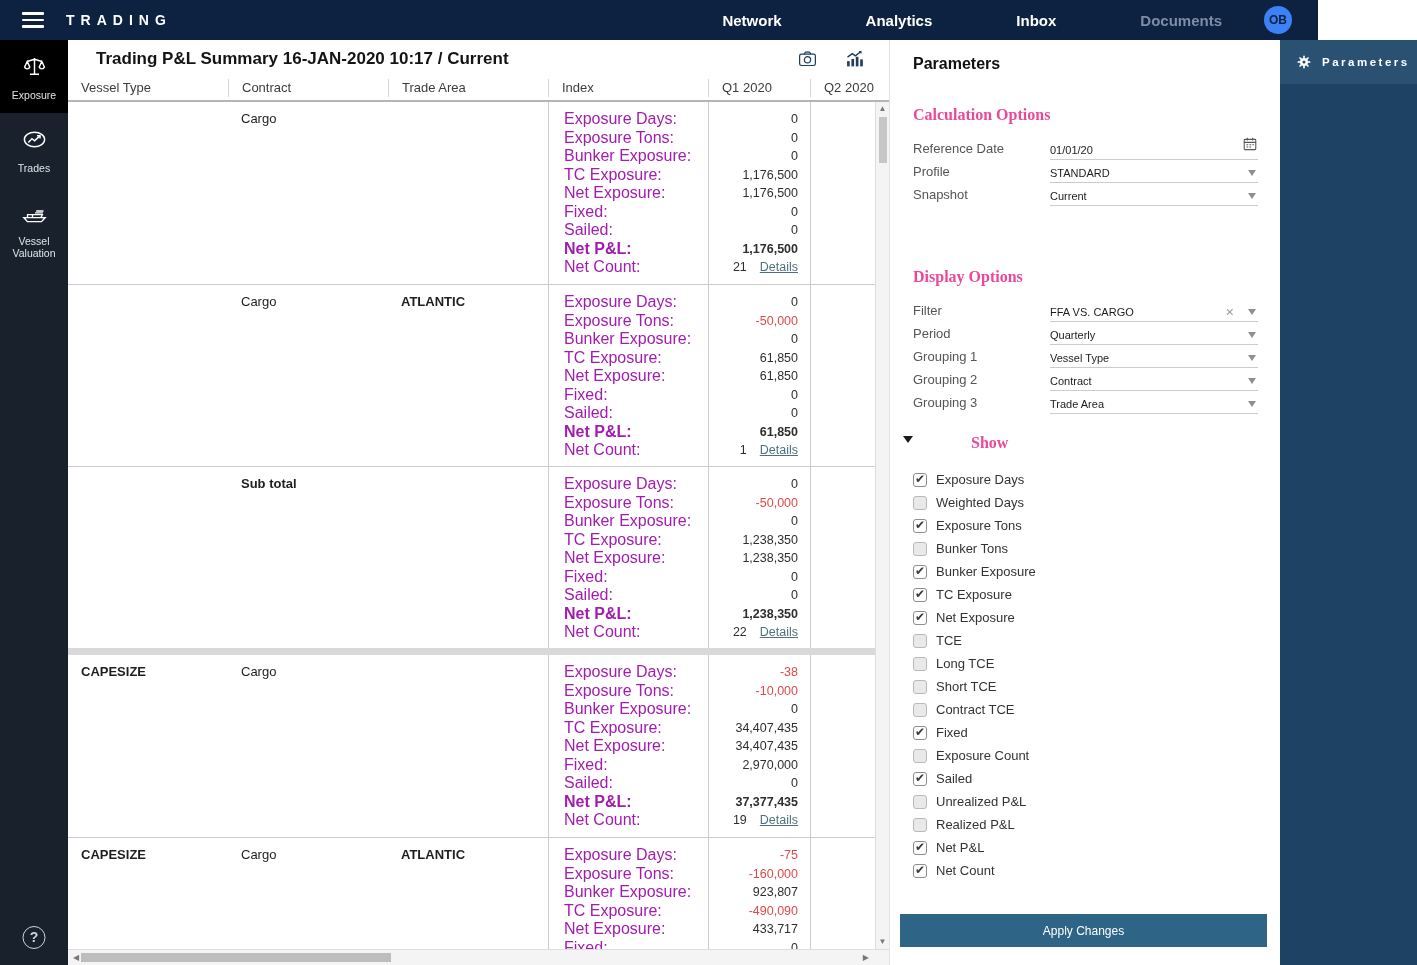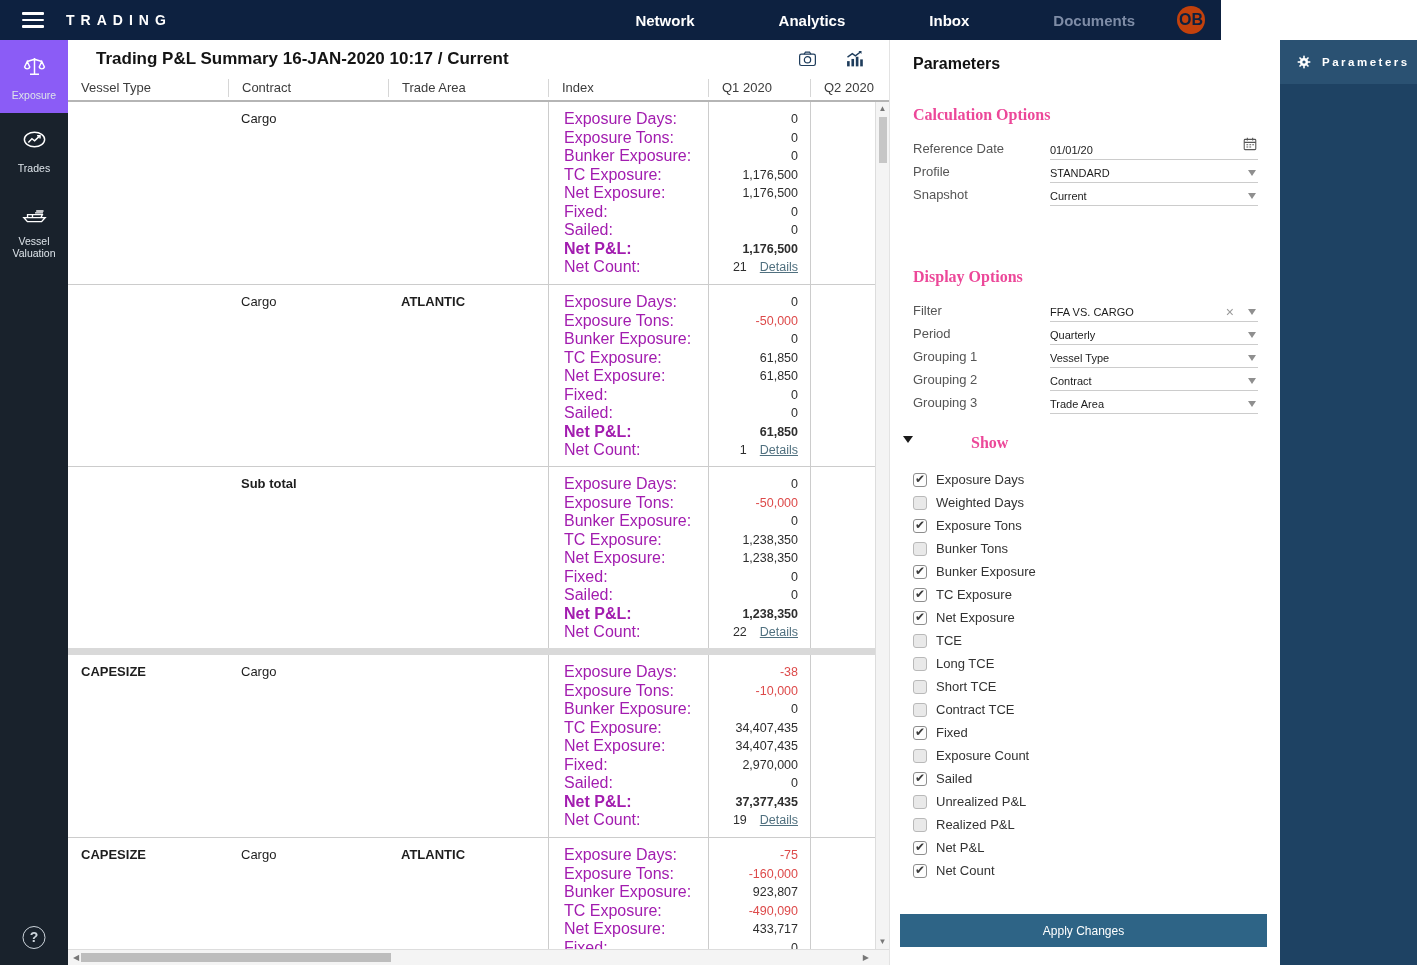--- a/index.html
+++ b/index.html
@@ -1,35 +1,35 @@
 <!DOCTYPE html>
 <html><head>
 <meta charset="utf-8">
 <style>
   * { box-sizing: border-box; margin: 0; padding: 0; }
   html,body { width:1417px; height:965px; overflow:hidden; background:#fff;
               font-family:"Liberation Sans", sans-serif; }
 
   
-  .topbar { position:absolute; left:0; top:0; width:1221px; height:40px;
+  .topbar { position:absolute; left:0; top:0; width:1318px; height:40px;
             background:#0d2140; display:flex; align-items:center; z-index:30; }
   .hamburger { margin-left:22px; width:22px; cursor:pointer; }
   .hamburger span { display:block; height:2.5px; background:#fff; border-radius:1px; margin:4px 0; }
   .brand { margin-left:22px; color:#fff; font-weight:bold; font-size:14px; letter-spacing:6px; }
   .topnav { margin-left:auto; display:flex; align-items:center; gap:0; }
   .nav-item { color:#fff; font-weight:bold; font-size:15px; padding:0 42px; cursor:pointer; }
   .nav-item.muted { color:#7e8ca6; }
-  .avatar { width:28px; height:28px; border-radius:50%; background:#c2410c; color:#0d2140;
-            font-weight:bold; font-size:16px; display:flex; align-items:center; justify-content:center;
-            margin-right:16px; cursor:pointer; }
+  .avatar { width:28px; height:28px; border-radius:50%; background:#3b82f6; color:#0d2140;
+            font-weight:bold; font-size:12px; display:flex; align-items:center; justify-content:center;
+            margin-right:26px; cursor:pointer; }
 
   
   .sidebar { position:absolute; left:0; top:40px; width:68px; height:925px; background:#19222c; }
   .side-item { width:100%; padding:13px 2px 12px; text-align:center; cursor:pointer; }
-  .side-item.active { background:#8b5cf6; }
+  .side-item.active { background:#000000; }
   .side-item svg { width:27px; height:27px; }
   .side-label { margin-top:5px; color:#dde4ea; font-size:10.5px; line-height:12px; }
   .help-btn { position:absolute; bottom:16px; left:50%; transform:translateX(-50%);
               width:23px; height:23px; border:1.6px solid #cdd5dc; border-radius:50%;
               color:#cdd5dc; font-size:14px; font-weight:bold; text-align:center; line-height:20px; cursor:pointer; }
 
   
   .main { position:absolute; left:68px; top:40px; width:822px; height:925px; background:#fff;
           border-right:1px solid #e3e3e3; display:flex; flex-direction:column; }
   .main-top { height:36px; position:relative; flex:none; }

